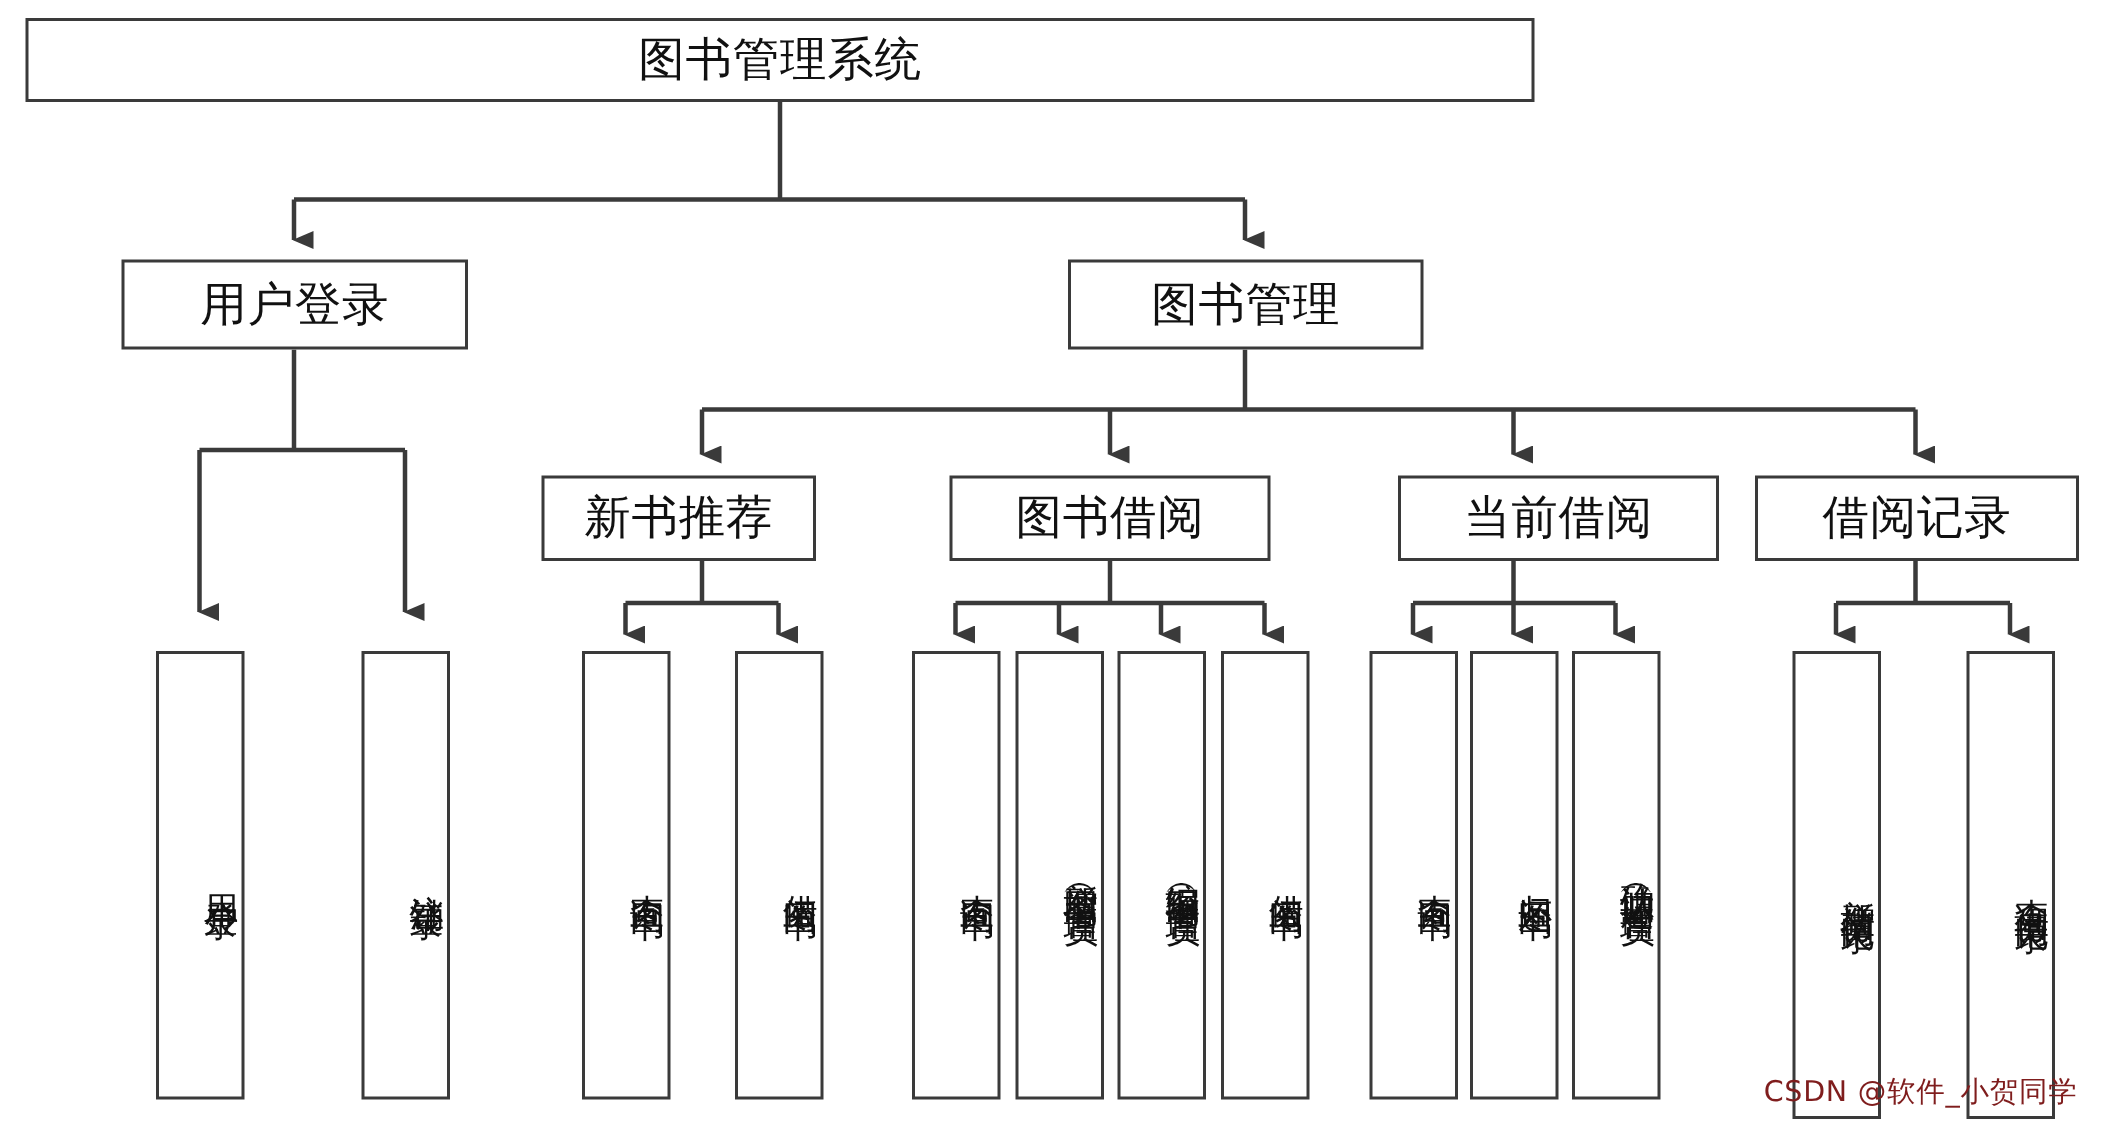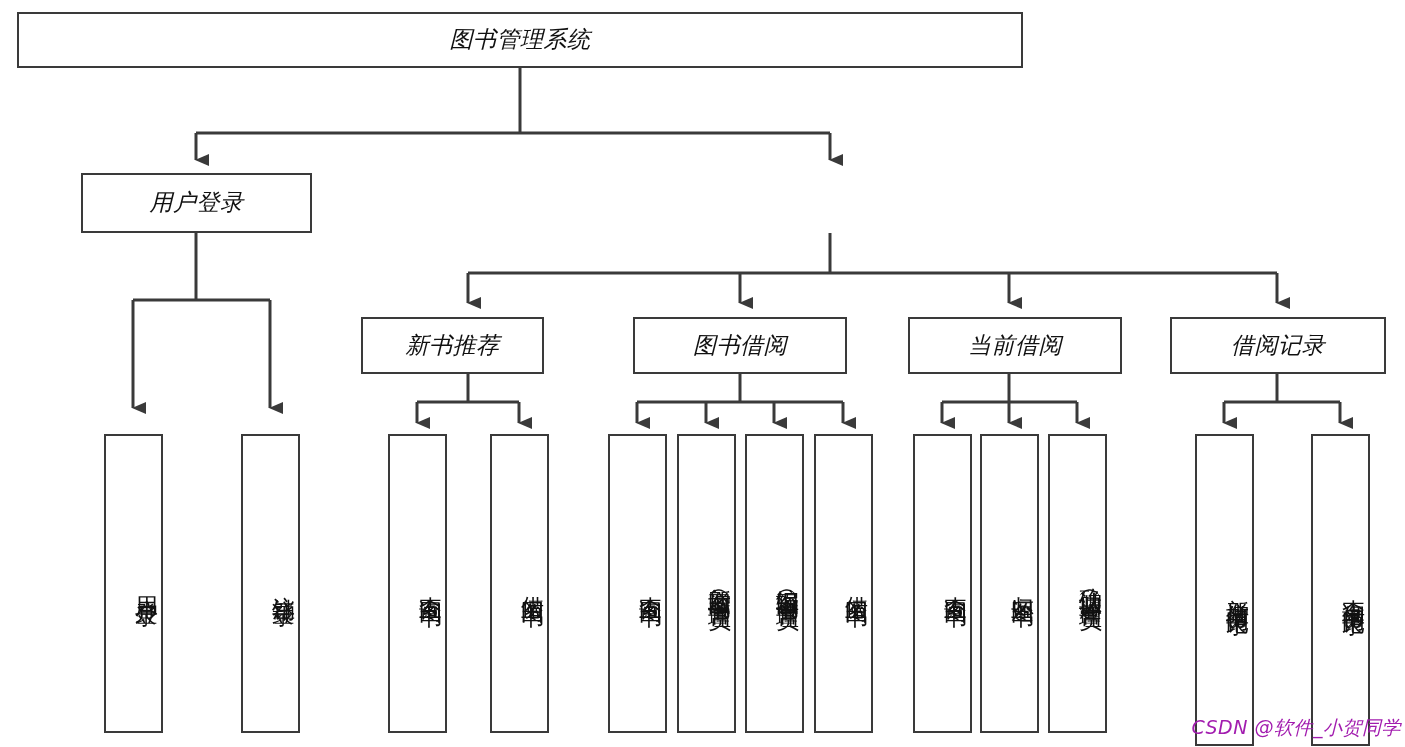--- a/index.html
+++ b/index.html
@@ -28,24 +28,23 @@
     position: absolute;
     box-sizing: border-box;
     background: #ffffff;
     border: 2px solid #3a3a3a;
     display: flex;
     align-items: center;
     justify-content: center;
     color: #111111;
   }
   .node-box.horizontal {
-    font-size: 23px;
+    font-size: 31px;
     line-height: 1.1;
     letter-spacing: 0.5px;
-    font-style: italic;
   }
   .node-box.vertical {
     writing-mode: vertical-rl;
     text-orientation: upright;
     font-size: 23px;
     line-height: 1.25;
     letter-spacing: 3px;
     padding-top: 6px;
     padding-bottom: 6px;
     align-items: flex-start;
@@ -54,28 +53,27 @@
   .node-label {
     display: block;
     white-space: nowrap;
   }
   .node-box.vertical .node-label {
     writing-mode: vertical-rl;
     text-orientation: upright;
   }
   #watermark {
     position: absolute;
-    right: 4px;
+    right: 20px;
     bottom: 6px;
     font-size: 19px;
-    color: #a21caf;
+    color: #7f1d1d;
     white-space: nowrap;
     letter-spacing: 0.5px;
     pointer-events: none;
-    font-style: italic;
   }
 </style>
 </head>
 <body>
 
 <div id="stage">
 
   <svg id="diagram-svg" viewBox="0 0 1405 747" xmlns="http://www.w3.org/2000/svg">
     <defs>
       <marker id="arrow" viewBox="0 0 12 14" refX="6" refY="13" markerWidth="12" markerHeight="14" orient="auto-start-reverse" markerUnits="userSpaceOnUse">
@@ -131,30 +129,33 @@
   </svg>
 
   <div class="node-box horizontal" style="left:17px; top:12px; width:1006px; height:56px;">
     <span class="node-label">图书管理系统</span>
   </div>
 
   <div class="node-box horizontal" style="left:81px; top:173px; width:231px; height:60px;">
     <span class="node-label">用户登录</span>
   </div>
 
+  <div class="node-box horizontal" style="left:712px; top:173px; width:237px; height:60px;">
+    <span class="node-label">图书管理</span>
+  </div>
 
   <div class="node-box horizontal" style="left:361px; top:317px; width:183px; height:57px;">
     <span class="node-label">新书推荐</span>
   </div>
 
   <div class="node-box horizontal" style="left:633px; top:317px; width:214px; height:57px;">
     <span class="node-label">图书借阅</span>
   </div>
 
-  <div class="node-box horizontal" style="left:908px; top:317px; width:214px; height:57px;">
+  <div class="node-box horizontal" style="left:932px; top:317px; width:214px; height:57px;">
     <span class="node-label">当前借阅</span>
   </div>
 
   <div class="node-box horizontal" style="left:1170px; top:317px; width:216px; height:57px;align-items:center;">
     <span class="node-label">借阅记录</span>
   </div>
 
   <div class="node-box vertical" style="left:104px; top:434px; width:59px; height:299px;">
     <span class="node-label">用户登录</span>
   </div>

